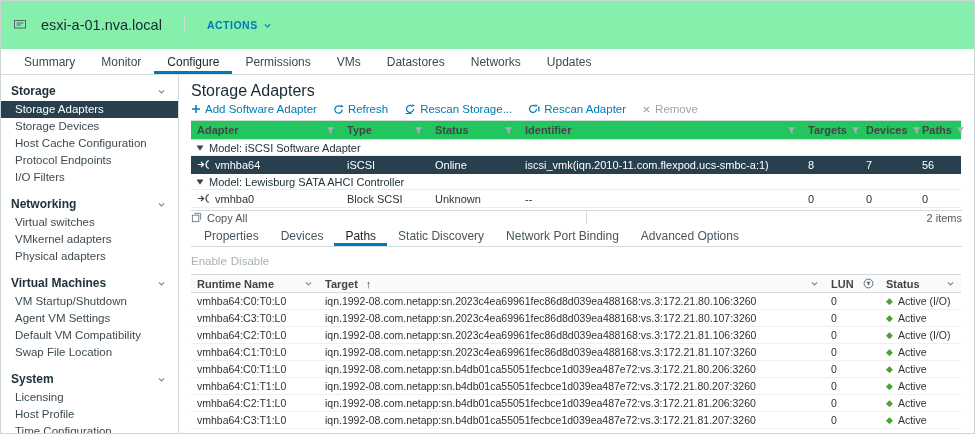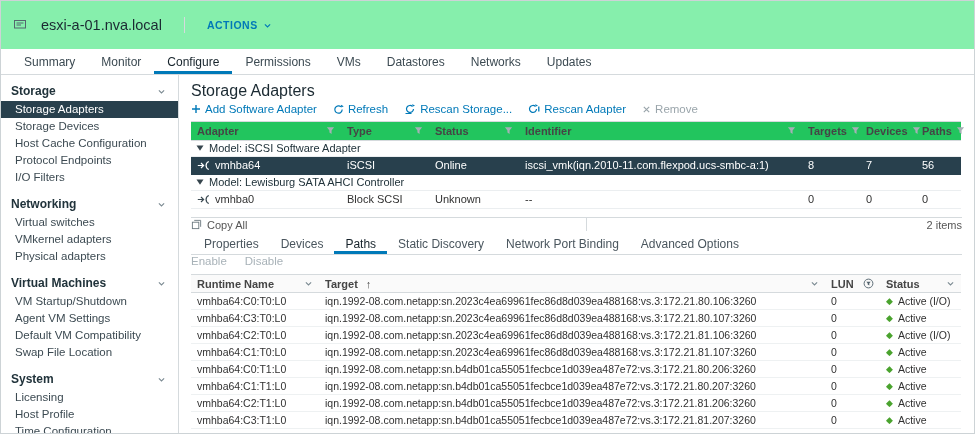--- a/index.html
+++ b/index.html
@@ -64,21 +64,21 @@
   .copy-all{display:flex;align-items:center;gap:5px;color:#565656;background:none;border:none;font-size:11px;cursor:pointer;font-family:inherit}
   .copy-all .icn{color:#6d7a80}
   .v-div{width:1px;height:13px;background:#d5dadd}
   .items-count{color:#565656}
 
   
   .detail-tabs{display:flex;margin:2px 12px 0;padding:0 2px;border-bottom:1px solid #d5dadd;height:24px}
   .dtab{padding:3px 11px 0;display:flex;align-items:center;font-size:12px;color:#4a565e;border-bottom:3px solid transparent;cursor:pointer;white-space:nowrap}
   .dtab.active{color:#16232b;border-bottom-color:#0079b8}
 
-  .paths-actions{display:flex;align-items:center;gap:18px;margin:0 12px 3px;height:15px}
+  .paths-actions{display:flex;align-items:center;gap:4px;margin:8px 12px 3px;height:15px}
   .pa-btn{font-size:11.5px;color:#a8b2b8;background:none;border:none;font-family:inherit}
 
   
   table.pgrid{border-collapse:collapse;table-layout:fixed;width:770px;margin:4px 12px;font-size:10.5px}
   .pgrid th{background:#fafafa;border-top:1px solid #d5dadd;border-bottom:1px solid #d5dadd;height:18px;font-weight:700;font-size:11px;color:#454545;text-align:left;padding:0 6px}
   .pgrid td{height:17px;padding:0 6px;border-bottom:1px solid #eef1f2;white-space:nowrap;overflow:hidden;text-overflow:ellipsis;color:#313131}
   .sort-arrow{color:#454545;font-size:11px;margin-left:3px}
   .diamond{font-size:9px;line-height:1}
 </style>
 </head>

